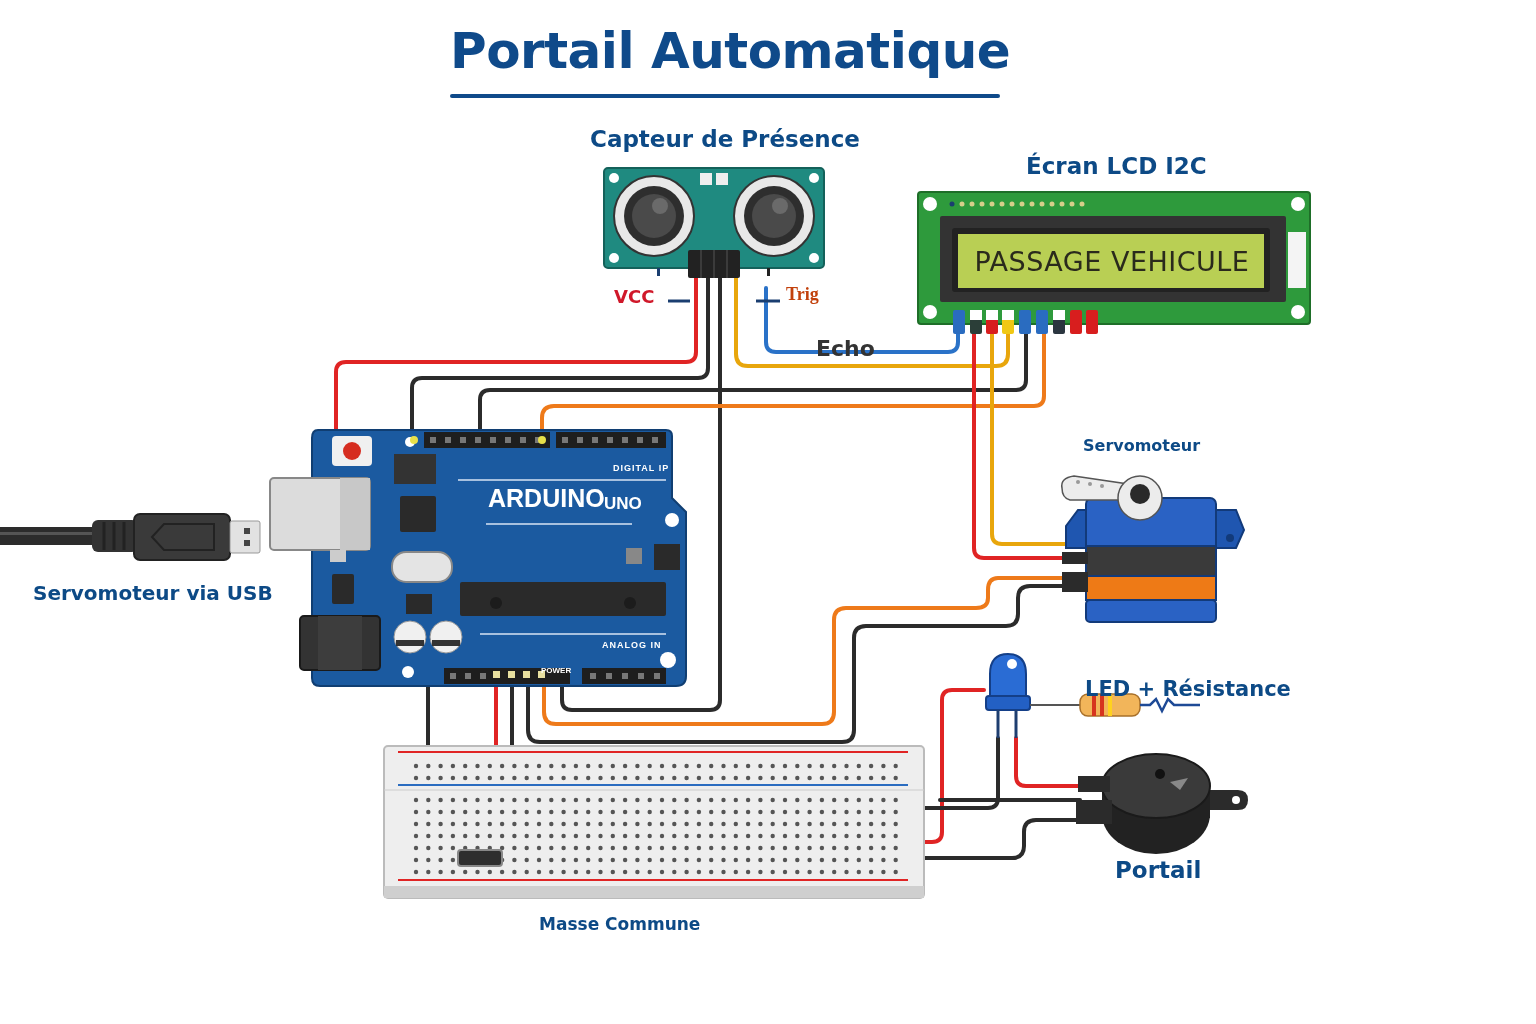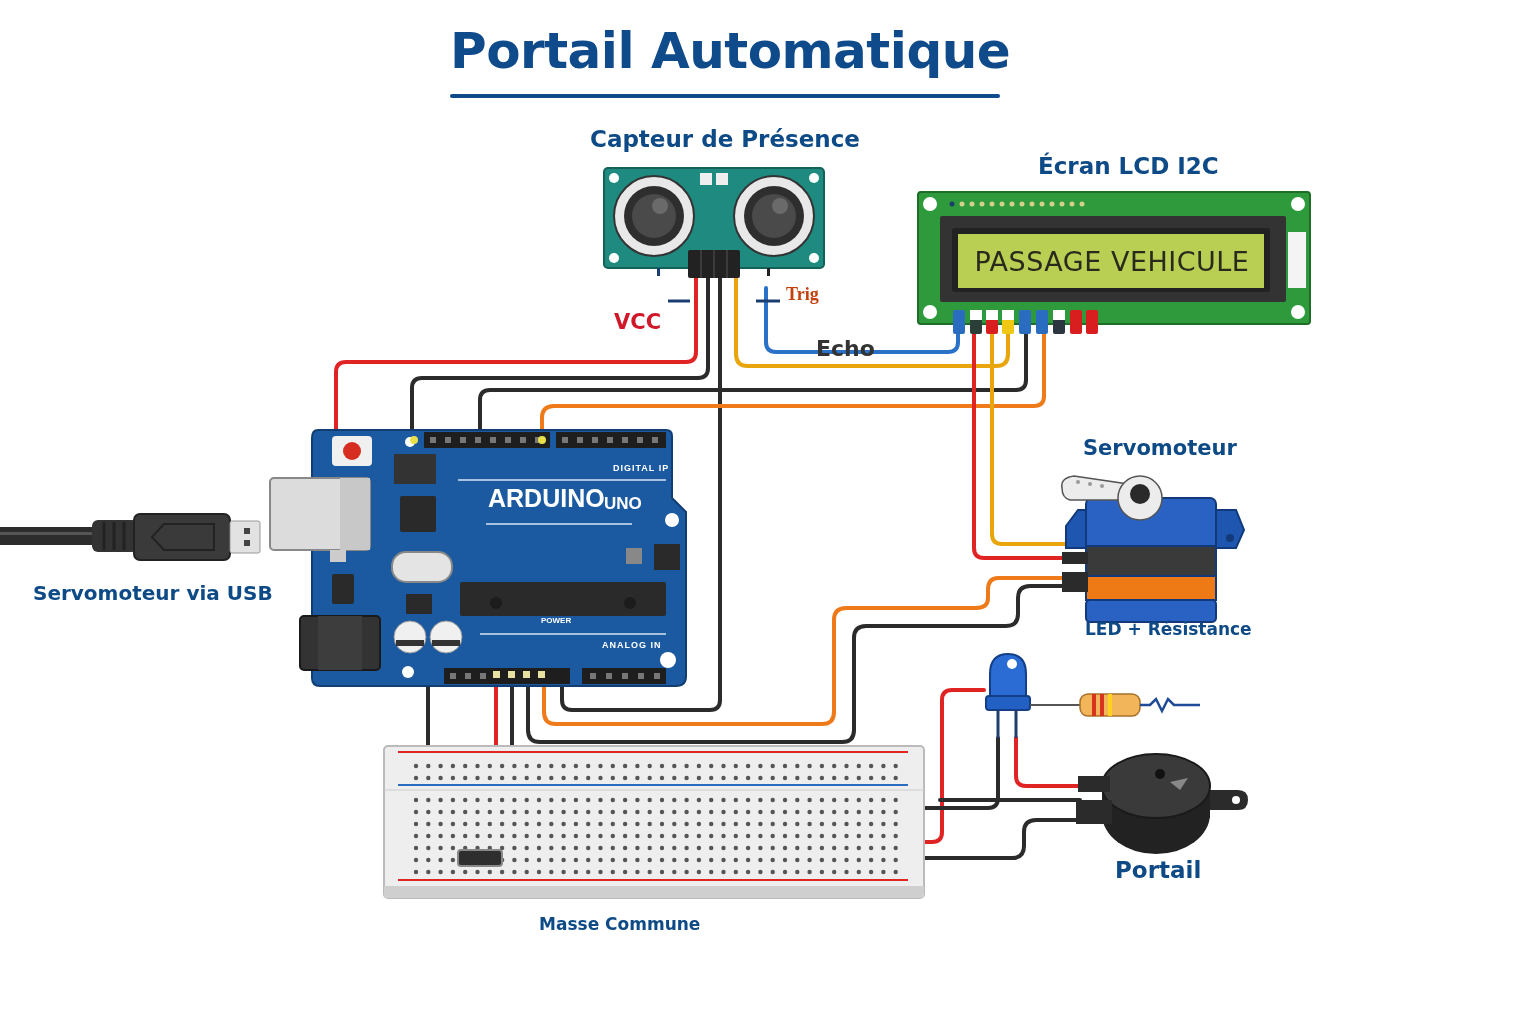--- a/index.html
+++ b/index.html
@@ -1,34 +1,34 @@
 <!DOCTYPE html>
 <html><head>
 <meta charset="utf-8">
 <style>
   html, body { margin: 0; padding: 0; background: #ffffff; }
   body { width: 1536px; height: 1024px; position: relative; overflow: hidden; font-family: "DejaVu Sans", sans-serif; }
   .label { position: absolute; color: #0d4a86; font-weight: bold; font-family: "DejaVu Sans", sans-serif; white-space: nowrap; }
   #title { left: 450px; top: 22px; font-size: 50px; color: #0f4a8a; letter-spacing: -0.5px; }
   #title-underline { position: absolute; left: 450px; top: 94px; width: 550px; height: 4px; background: #0f4a8a; border-radius: 2px; }
   #lbl-sensor { left: 590px; top: 126px; font-size: 23px; }
-  #lbl-lcd { left: 1026px; top: 153px; font-size: 23px; margin-left: 12px; }
-  #lbl-servo { left: 1083px; top: 436px; font-size: 21px; }
-  #lbl-led { left: 1085px; top: 619px; font-size: 17px; text-align: right; }
+  #lbl-lcd { left: 1026px; top: 153px; font-size: 23px; }
+  #lbl-servo { left: 1083px; top: 436px; font-size: 16px; }
+  #lbl-led { left: 1085px; top: 677px; font-size: 21px; text-align: right; }
   #lbl-buzzer { left: 1115px; top: 857px; font-size: 23px; }
   #lbl-breadboard { left: 539px; top: 914px; font-size: 17px; }
   #lbl-usb { left: 33px; top: 581px; font-size: 20px; }
-  #pin-vcc { position: absolute; left: 614px; top: 286px; font-size: 21px; font-weight: bold; color: #d0182a; font-family: "DejaVu Sans", sans-serif; margin-top: 24px; }
+  #pin-vcc { position: absolute; left: 614px; top: 286px; font-size: 18px; font-weight: bold; color: #d0182a; font-family: "DejaVu Sans", sans-serif; }
   #pin-trig { position: absolute; left: 786px; top: 284px; font-size: 18px; font-weight: bold; color: #c2410c; font-family: Liberation Serif, serif; }
   #pin-echo { position: absolute; left: 784px; top: 336px; font-size: 22px; font-weight: bold; color: #333333; font-family: "DejaVu Sans", sans-serif; margin-left: 32px; }
   #lcd-text { position: absolute; left: 958px; top: 236px; width: 308px; height: 52px; line-height: 52px; text-align: center; font-size: 27px; color: #2a2a1c; font-family: "DejaVu Sans", sans-serif; letter-spacing: 0.5px; }
   #arduino-brand { position: absolute; left: 488px; top: 484px; font-size: 25px; font-weight: bold; color: #ffffff; font-family: "Liberation Sans", sans-serif; }
   #arduino-model { position: absolute; left: 604px; top: 494px; font-size: 17px; font-weight: bold; color: #ffffff; font-family: "Liberation Sans", sans-serif; }
   #arduino-digital { position: absolute; left: 574px; top: 463px; font-size: 9px; font-weight: bold; color: #ffffff; font-family: "Liberation Sans", sans-serif; letter-spacing: 1px; margin-left: 39px; }
-  #arduino-power { position: absolute; left: 541px; top: 616px; font-size: 8px; font-weight: bold; color: #ffffff; font-family: "Liberation Sans", sans-serif; }
+  #arduino-power { position: absolute; left: 541px; top: 666px; font-size: 8px; font-weight: bold; color: #ffffff; font-family: "Liberation Sans", sans-serif; }
   #arduino-analog { position: absolute; left: 602px; top: 640px; font-size: 9px; font-weight: bold; color: #ffffff; font-family: "Liberation Sans", sans-serif; letter-spacing: 1px; }
   svg#diagram { position: absolute; left: 0; top: 0; }
 </style>
 </head>
 <body>
 
 <div id="title" class="label">Portail Automatique</div>
 <div id="title-underline"></div>
 
 <svg id="diagram" width="1536" height="1024" viewBox="0 0 1536 1024">

